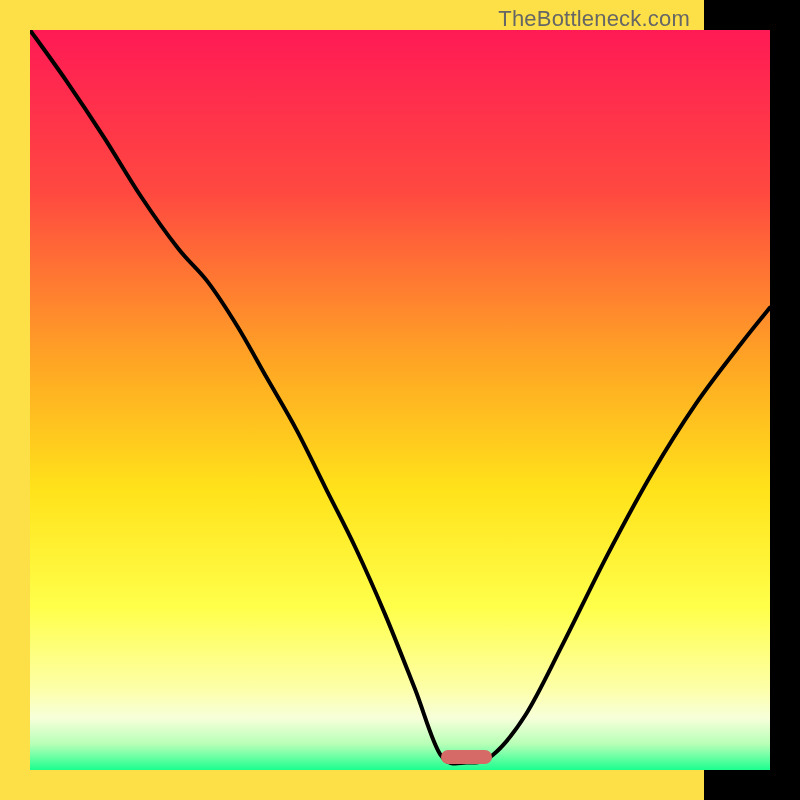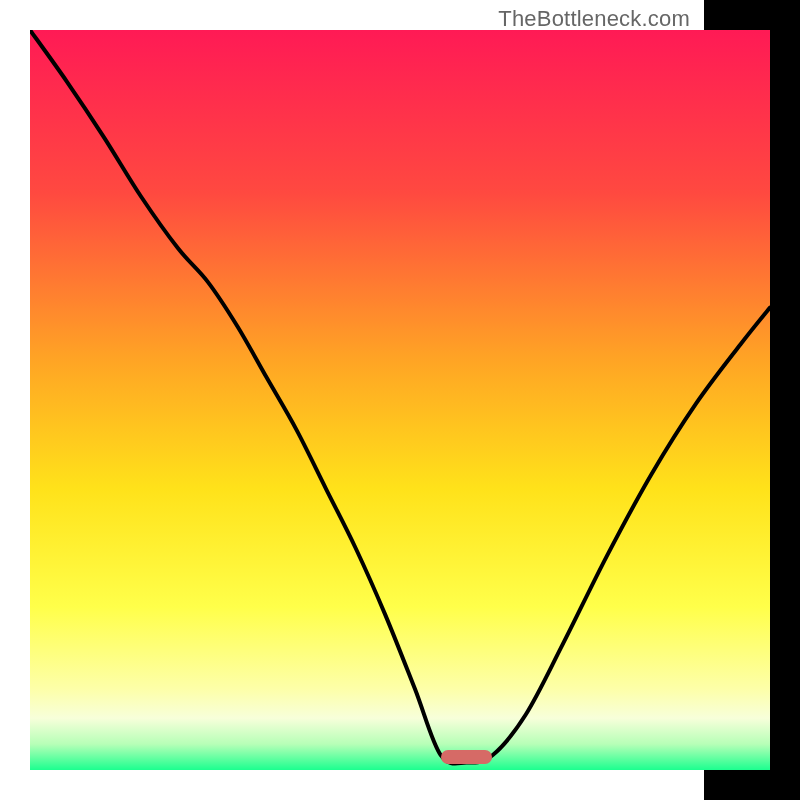--- a/index.html
+++ b/index.html
@@ -8,21 +8,21 @@
     width: 800px;
     height: 800px;
     overflow: hidden;
     background: #000;
     font-family: Arial, Helvetica, sans-serif;
   }
   .frame {
     position: relative;
     width: 704px;
     height: 800px;
-    background: #ffffff;
+    background: #fde047;
   }
   .watermark {
     position: absolute;
     top: 6px;
     right: 14px;
     color: #666;
     font-size: 22px;
     font-weight: 500;
     letter-spacing: 0.2px;
     user-select: none;

